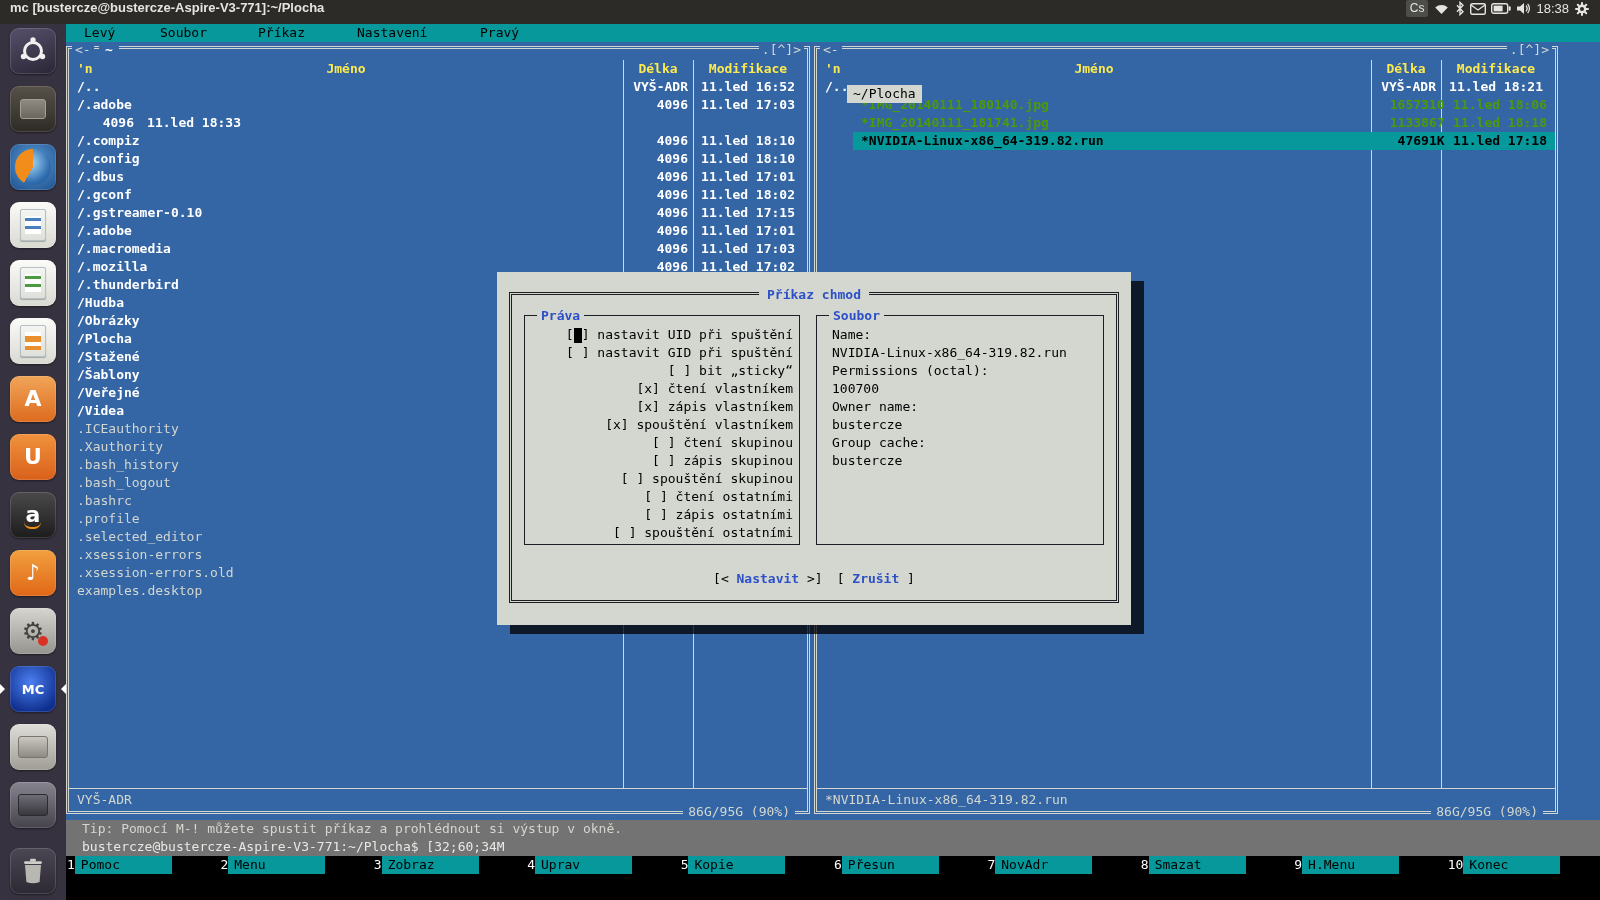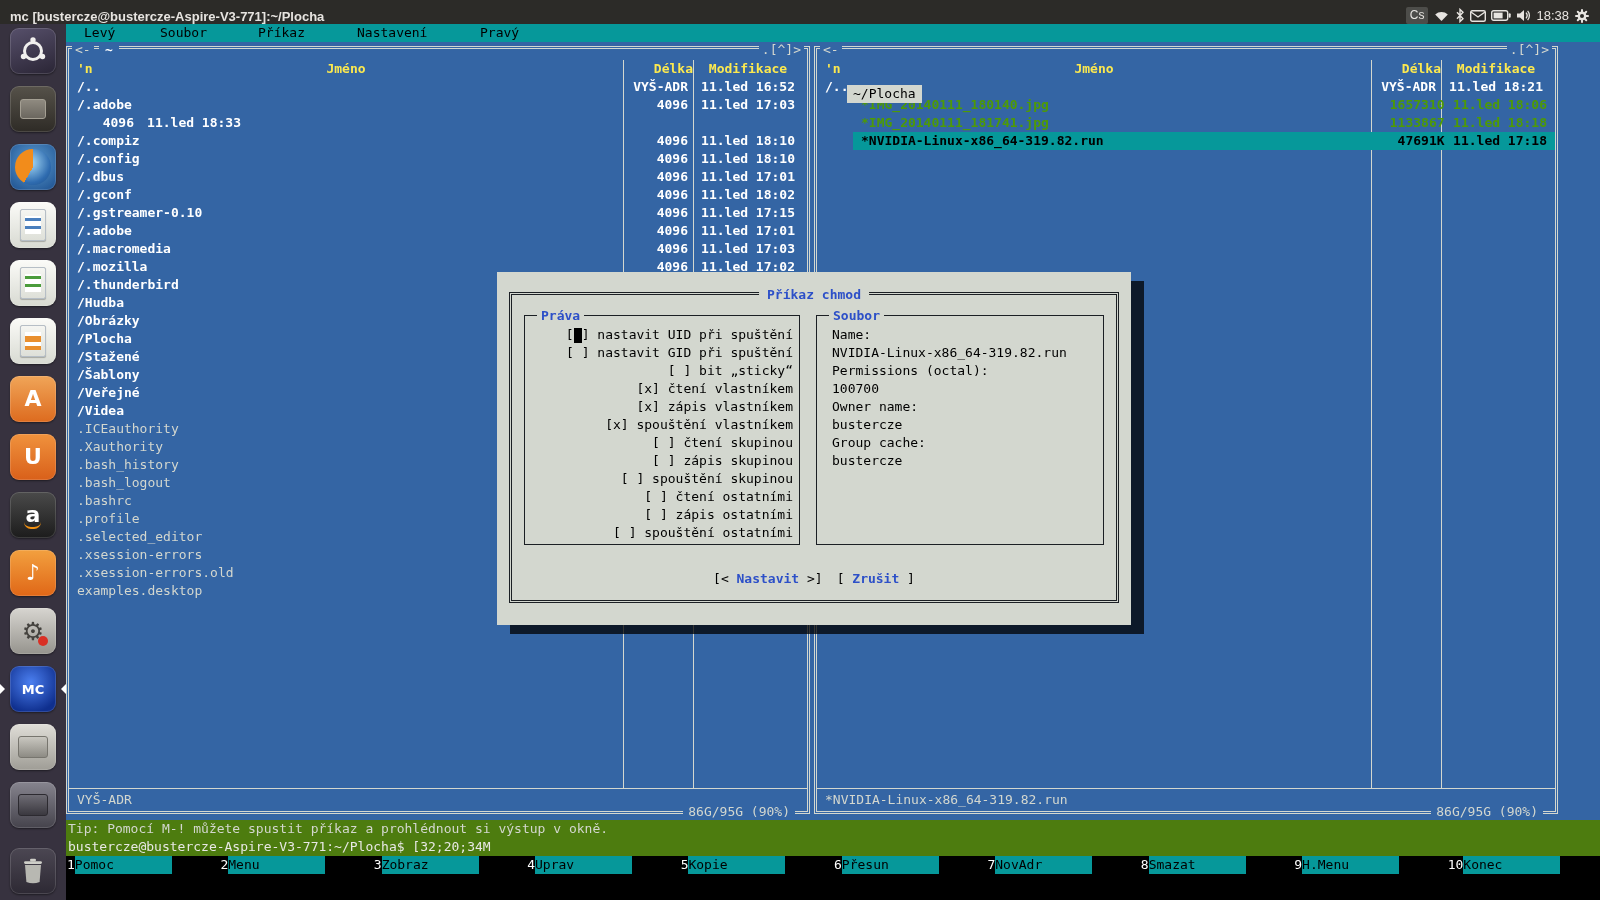--- a/index.html
+++ b/index.html
@@ -3,21 +3,21 @@
 <meta charset="utf-8">
 <style>
   html,body{margin:0;padding:0;background:#111;}
   .screen{position:relative;width:1600px;height:900px;overflow:hidden;background:#000;
           font-family:"DejaVu Sans Mono",monospace;font-size:13px;}
   .screen *{box-sizing:border-box;}
 
   
   .topbar{position:absolute;left:0;top:0;width:1600px;height:24px;background:#2c2b28;
           color:#e7e4e0;font-family:"Liberation Sans","DejaVu Sans",sans-serif;font-size:13px;
-          display:flex;align-items:flex-end;z-index:30;}
+          display:flex;align-items:flex-start;z-index:30;}
   .tb-title{margin-left:10px;font-weight:bold;white-space:pre;}
   .tb-right{margin-left:auto;display:flex;align-items:center;gap:5px;margin-right:10px;}
   .kb-ind{background:rgba(255,255,255,0.16);border-radius:2px;padding:0 4px;height:17px;line-height:17px;font-size:12px;}
   .tb-icon{display:inline-flex;align-items:center;}
   .tb-time{font-size:13px;}
 
   
   .launcher{position:absolute;left:0;top:24px;width:66px;height:876px;background:#37323f;z-index:25;}
   .tile{position:absolute;left:10px;width:46px;height:46px;border-radius:9px;
         display:flex;align-items:center;justify-content:center;
@@ -66,48 +66,48 @@
   .pnav{position:absolute;top:-8px;height:18px;line-height:18px;background:var(--blue,#3465a4);
         color:var(--fg,#d3d7cf);padding:0 3px;z-index:3;white-space:pre;}
   .pl{left:3px;}
   .pr{right:3px;}
   .ppath{position:absolute;top:-8px;left:30px;height:18px;line-height:18px;background:var(--blue,#3465a4);
          color:#fff;font-weight:bold;padding:0 6px;z-index:3;white-space:pre;}
   .ppath.active{background:var(--frame,#d3d7cf);color:#000;font-weight:normal;margin-top:44px;}
   .hcell{position:absolute;top:11px;height:18px;line-height:18px;color:var(--yellow,#fce94f);font-weight:bold;white-space:pre;}
   .h-sort{left:8px;}
   .h-name{left:0;width:554px;text-align:center;}
-  .h-size{left:554px;width:70px;text-align:right;}
+  .h-size{left:554px;width:70px;text-align:center;}
   .h-date{left:624px;width:110px;text-align:center;}
   .vsep{position:absolute;top:11px;bottom:22px;width:1px;background:var(--frame,#d3d7cf);}
   .v1{left:554px;}
   .v2{left:624px;}
   .rows{position:absolute;left:0;right:0;top:29px;bottom:23px;overflow:hidden;}
   .frow{display:flex;height:18px;line-height:18px;white-space:pre;}
   .fname{width:554px;padding-left:8px;overflow:hidden;}
   .fsize{width:70px;text-align:right;padding-right:5px;}
   .fdate{width:110px;text-align:right;padding-right:8px;}
   .c-dir,.c-updir{color:#fff;font-weight:bold;}
   .c-file{color:var(--fg,#d3d7cf);}
   .c-exec{color:var(--green,#4e9a06);font-weight:bold;margin-left:36px;}
   .frow.sel{background:var(--teal,#06989a);color:#000;font-weight:bold;}
   .hsep{position:absolute;left:0;right:0;bottom:22px;height:1px;background:var(--frame,#d3d7cf);}
   .mini{position:absolute;left:8px;bottom:2px;height:18px;line-height:18px;color:var(--fg,#d3d7cf);white-space:pre;}
   .free{position:absolute;right:12px;bottom:-10px;height:18px;line-height:18px;background:var(--blue,#3465a4);
         color:var(--fg,#d3d7cf);padding:0 5px;z-index:3;white-space:pre;}
 
   
-  .hintline,.cmdline{position:absolute;left:66px;width:1534px;height:18px;line-height:18px;background:#4d7c0f;
-                     color:var(--fg,#d3d7cf);padding-left:2px;white-space:pre;z-index:6;}
+  .hintline,.cmdline{position:absolute;left:66px;width:1534px;height:18px;line-height:18px;background:#737373;
+                     color:var(--fg,#d3d7cf);padding-left:16px;white-space:pre;z-index:6;}
   .hintline{top:820px;}
   .cmdline{top:838px;color:#e8e8e4;}
   .keybar{position:absolute;left:66px;top:856px;width:1534px;height:18px;display:flex;background:#000;z-index:6;}
   .kcell{flex:1 1 0;display:flex;height:18px;line-height:18px;}
   .knum{color:#fff;background:#000;padding-left:1px;white-space:pre;}
-  .klabel{background:var(--teal,#06989a);color:#000;width:97px;padding-left:0;white-space:pre;overflow:hidden;}
+  .klabel{background:var(--teal,#06989a);color:#000;width:97px;padding-left:6px;white-space:pre;overflow:hidden;}
 
   
   .dialog{position:absolute;left:497px;top:272px;width:634px;height:353px;background:var(--dlg,#d3d7cf);
           box-shadow:13px 9px 0 rgba(0,0,0,0.75);z-index:20;color:#000;}
   .dframe{position:absolute;left:12px;right:12px;top:20px;bottom:22px;border:3px double #1b1f24;}
   .dtitle{position:absolute;top:14px;left:50%;transform:translateX(-50%);background:var(--dlg,#d3d7cf);
           padding:0 8px;color:var(--accent,#2d50c8);font-weight:bold;height:18px;line-height:18px;z-index:2;white-space:pre;}
   .dbox{position:absolute;border:1px solid #1b1f24;}
   .box-perm{left:27px;top:43px;width:276px;height:230px;}
   .box-file{left:319px;top:43px;width:288px;height:230px;}
@@ -309,21 +309,21 @@
         <div class="frow c-exec"><span class="fname">*IMG_20140111_180140.jpg</span><span class="fsize">1657310</span><span class="fdate">11.led 18:06</span></div>
         <div class="frow c-exec"><span class="fname">*IMG_20140111_181741.jpg</span><span class="fsize">1133867</span><span class="fdate">11.led 18:18</span></div>
         <div class="frow c-exec sel"><span class="fname">*NVIDIA-Linux-x86_64-319.82.run</span><span class="fsize">47691K</span><span class="fdate">11.led 17:18</span></div>
       </div>
       <div class="hsep"></div>
       <span class="mini">*NVIDIA-Linux-x86_64-319.82.run</span>
       <span class="free">86G/95G (90%)</span>
     </div>
 
   <div class="hintline">Tip: Pomocí M-! můžete spustit příkaz a prohlédnout si výstup v okně.</div>
-  <div class="cmdline">bustercze@bustercze-Aspire-V3-771:~/Plocha$ [32;20;34M</div>
+  <div class="cmdline">bustercze@bustercze-Aspire-V3-771:~/Plocha$ [32;60;34M</div>
   <div class="keybar">
       <div class="kcell">
         <span class="knum">1</span>
         <span class="klabel">Pomoc</span>
       </div>
       <div class="kcell">
         <span class="knum">2</span>
         <span class="klabel">Menu</span>
       </div>
       <div class="kcell">

